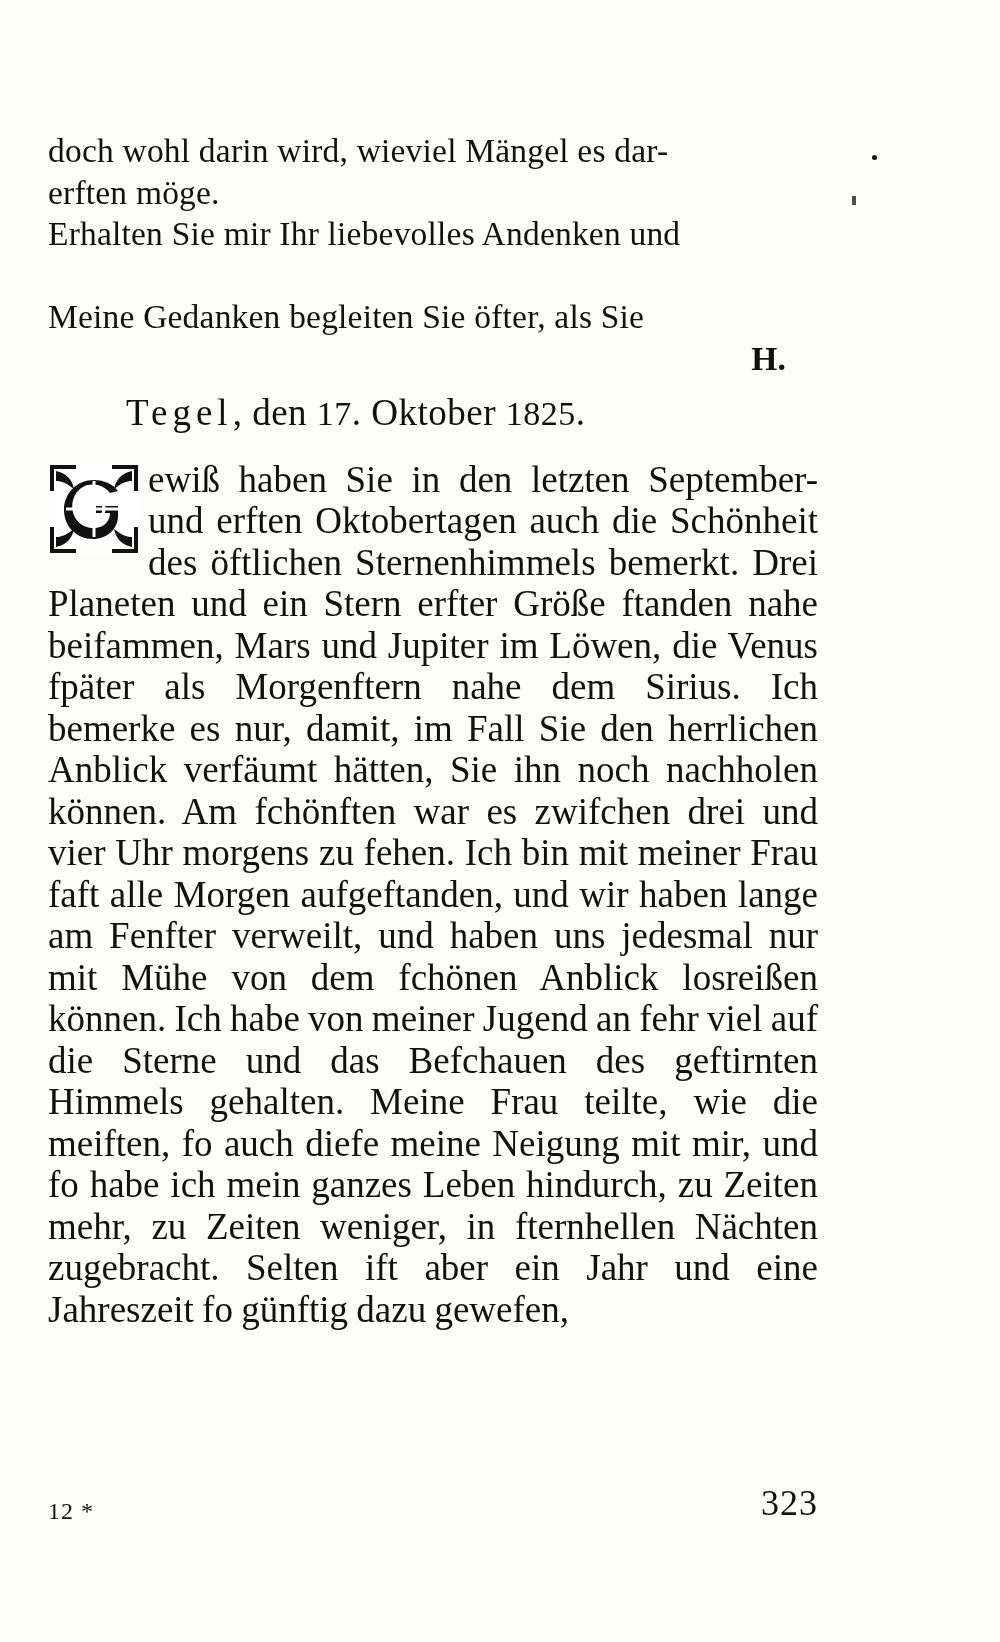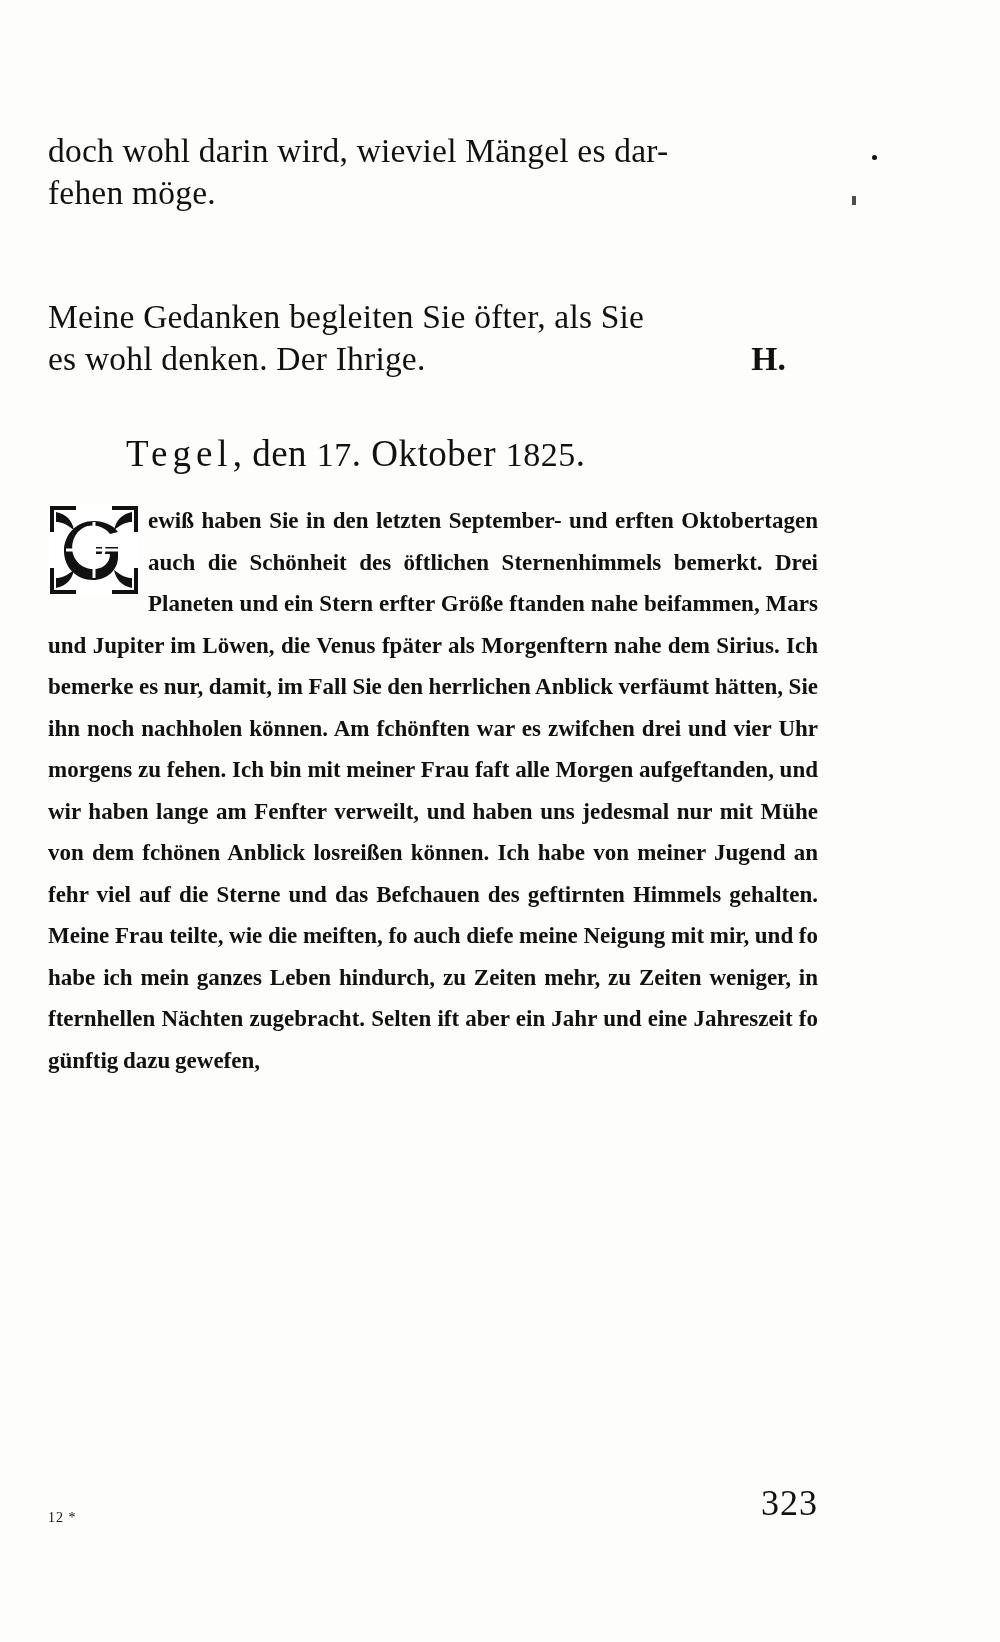--- a/index.html
+++ b/index.html
@@ -71,24 +71,23 @@
   .dropcap {
     float: left;
     width: 92px;
     height: 92px;
     margin: 4px 8px 0 0;
     shape-outside: margin-box;
   }
   .dropcap svg { display: block; }
   .body-para {
     margin: 0;
-    font-size: 23px;
+    font-size: 37px;
     line-height: 41.5px;
     text-align: justify;
-    font-weight: bold;
   }
   .dot-mark {
     position: absolute;
     left: 872px;
     top: 155px;
     width: 5px;
     height: 5px;
     border-radius: 50%;
     background: #111;
   }
@@ -104,22 +103,22 @@
   .footer {
     position: absolute;
     left: 48px;
     top: 1490px;
     width: 770px;
     height: 40px;
   }
   .signature-mark {
     position: absolute;
     left: 0;
-    top: 20px;
-    font-size: 14px;
+    top: 8px;
+    font-size: 24px;
     letter-spacing: 1px;
     font-family: "Liberation Serif", serif;
   }
   .page-number {
     position: absolute;
     right: 0;
     top: -8px;
     font-size: 36px;
     letter-spacing: 1px;
   }
@@ -131,25 +130,25 @@
 <body>
 
 <div class="page">
 
   <div class="dot-mark"></div>
   <div class="dot-mark2"></div>
 
   <div class="text-block">
 
     <p class="para nojust"><span>doch wohl darin wird, wieviel Mängel es dar-</span><br>
-      <span>fehen möge.</span><br>
-      <br>
+      <span>erften möge.</span><br>
+      <span>Erhalten Sie mir Ihr liebevolles Andenken und</span><br>
       <br>
       <span>Meine Gedanken begleiten Sie öfter, als Sie</span><br>
-      <span class="sig-line"><span>es wohl denken.  Der Ihrige.</span><span class="sig-initial">H.</span></span>
+      <span class="sig-line"><span class="sig-initial">H.</span></span>
     </p>
 
     <h2 class="heading"><span class="sp">Tegel</span><span>, den </span><span class="num">17</span><span>. Oktober </span><span class="num">1825</span><span>.</span></h2>
 
     <div class="dropcap-wrap">
       <span class="dropcap">
         <svg viewBox="0 0 92 92" width="92" height="92" aria-hidden="true">
           <rect x="1" y="1" width="90" height="90" fill="#ffffff"></rect>
 
           <path d="M2,2 h26 v4 h-22 v22 h-4 z" fill="#111"></path>

